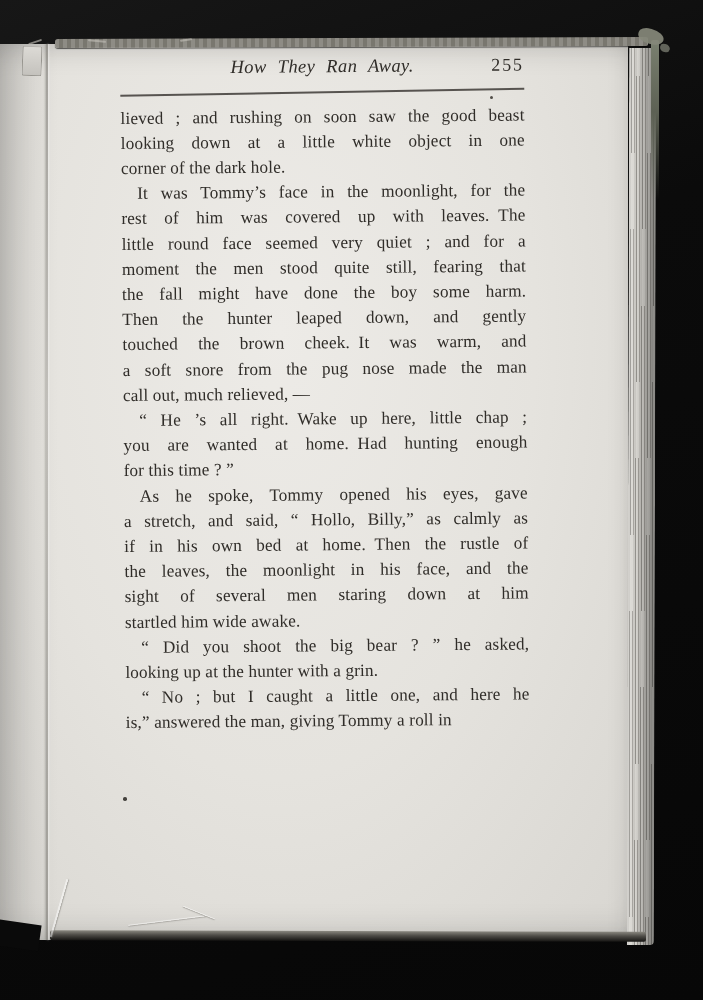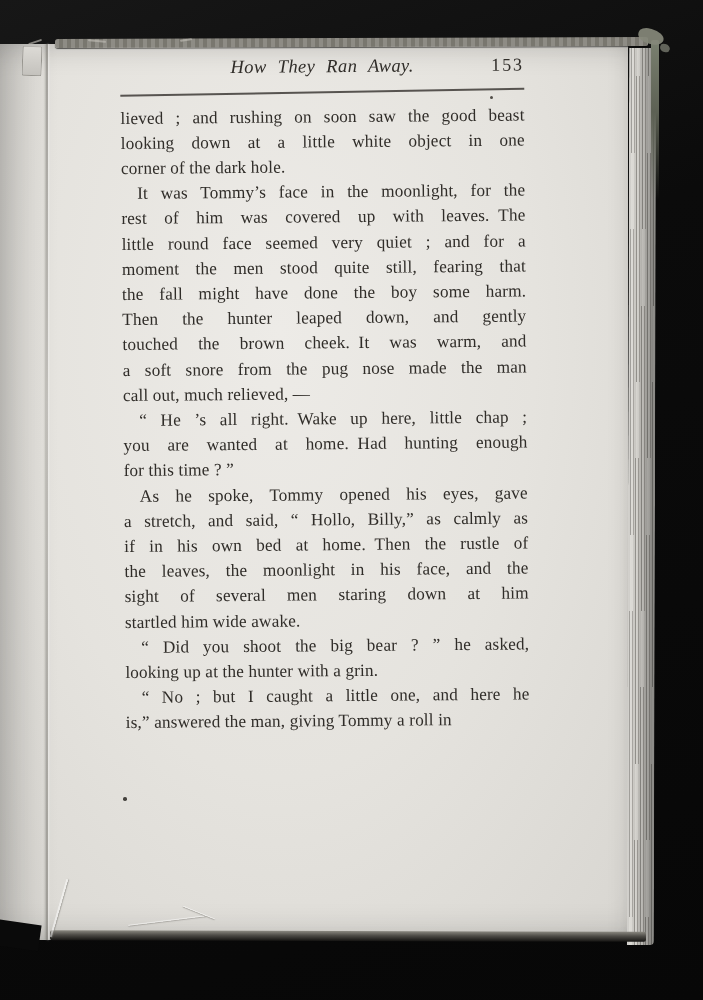--- a/index.html
+++ b/index.html
@@ -138,21 +138,21 @@
   <div class="crease c2"></div>
   <div class="crease c3"></div>
 
   <div class="speck s1"></div>
   <div class="speck s2"></div>
   <div class="speck s3"></div>
 
   <div class="content">
     <div class="header-row">
       <span class="running-title">How They Ran Away.</span>
-      <span class="page-number">153</span>
+      <span class="page-number">255</span>
     </div>
     <div class="header-rule"></div>
     <div class="body-text" id="body-text">
         <div class="line j">lieved ; and rushing on soon saw the good beast</div>
         <div class="line j">looking down at a little white object in one</div>
         <div class="line">corner of the dark hole.</div>
         <div class="line j ind">It was Tommy’s face in the moonlight, for the</div>
         <div class="line j">rest of him was covered up with leaves. The</div>
         <div class="line j">little round face seemed very quiet ; and for a</div>
         <div class="line j">moment the men stood quite still, fearing that</div>

